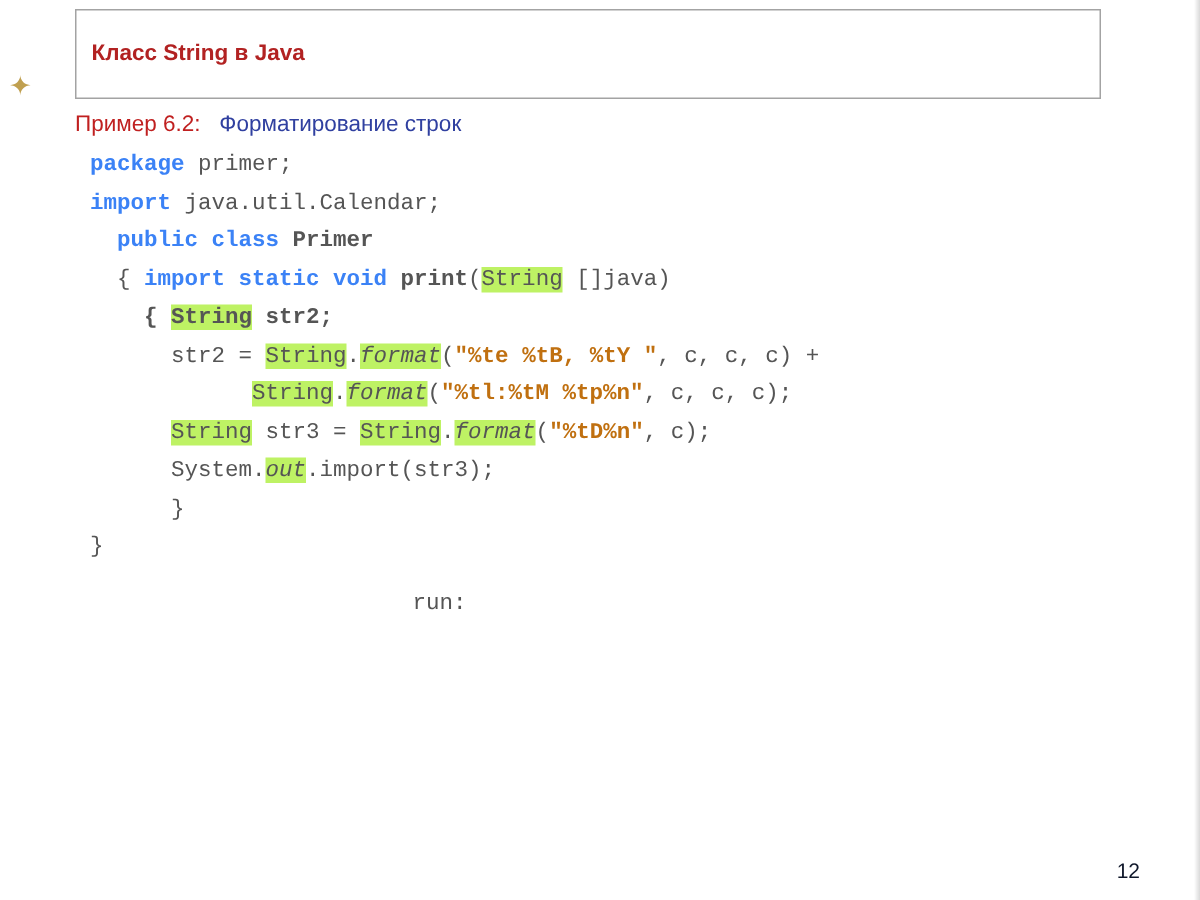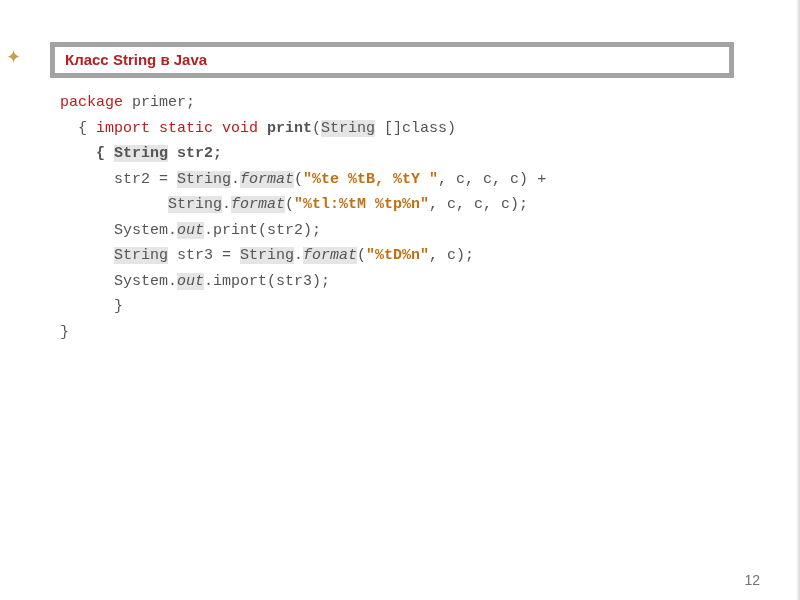--- a/index.html
+++ b/index.html
@@ -11,26 +11,25 @@
     position: relative;
     overflow: hidden;
   }
   .slide {
     width: 100%;
     height: 100%;
     padding: 6px 30px 10px 50px;
     position: relative;
   }
   .header-box {
-    border: 5px solid #a3a3a3;
-    padding: 4px 10px;
+    border: 1px solid #a3a3a3;
+    padding: 20px 10px;
     margin-bottom: 8px;
     display: inline-block;
     width: 95%;
-    margin-top: 36px;
   }
   .header-title {
     color: #b22222;
     font-weight: bold;
     font-size: 15px;
   }
   .bullet-star {
     position: absolute;
     left: 6px;
     top: 46px;
@@ -44,41 +43,41 @@
   .ex-red { color: #c02020; }
   .ex-blue { color: #3040a0; }
   .code-area {
     margin-top: 4px;
     margin-left: 10px;
     font-family: "Courier New", monospace;
     font-size: 15px;
     line-height: 1.7;
     color: #555;
   }
-  .kw { color: #b91c1c; font-weight: normal; }
+  .kw { color: #3b82f6; font-weight: bold; }
   .cls { color: #555; font-weight: bold; }
-  .hl { background: #e5e5e5; }
+  .hl { background: #bef264; }
   .str { color: #c07010; font-weight: bold; }
   .indent1 { padding-left: 18px; }
   .indent2 { padding-left: 36px; font-weight: bold; }
   .indent3 { padding-left: 54px; }
   .indent4 { padding-left: 108px; }
   .output {
     margin-top: 12px;
     margin-left: 225px;
     font-family: "Courier New", monospace;
     font-size: 15px;
     line-height: 1.7;
     color: #555;
   }
   .page-num {
     position: absolute;
     right: 40px;
     bottom: 12px;
-    color: #737373;
+    color: #0f172a;
     font-size: 14px;
   }
   .shadow-edge {
     position: absolute;
     right: 0;
     top: 0;
     width: 4px;
     height: 100%;
     background: linear-gradient(to left, rgba(0,0,0,0.15), transparent);
   }
@@ -87,33 +86,39 @@
 <body>
 
 <div class="slide">
 
   <div class="header-box">
     <span class="header-title">Класс String в Java</span>
   </div>
 
   <span class="bullet-star">✦</span>
 
+  <div class="example-line">
+    <span class="ex-red">Пример 6.2:</span>
+    <span class="ex-blue">&nbsp;&nbsp;<span>Форматирование строк</span></span>
+  </div>
 
   <div class="code-area">
     <div><span class="kw">package</span><span> primer;</span></div>
-    <div class="indent1"><span>{ </span><span class="kw">import static void </span><span class="cls">print</span><span>(</span><span class="hl">String</span><span> []class)</span></div>
+    <div><span class="kw">import</span><span> java.util.Calendar;</span></div>
+    <div class="indent1"><span class="kw">public class </span><span class="cls">Primer</span></div>
+    <div class="indent1"><span>{ </span><span class="kw">import static void </span><span class="cls">print</span><span>(</span><span class="hl">String</span><span> []java)</span></div>
     <div class="indent2"><span>{ </span><span class="hl">String</span><span> str2;</span></div>
     <div class="indent3"><span>str2 = </span><span class="hl">String</span><span>.</span><span class="hl" style="font-style:italic">format</span><span>(</span><span class="str">"%te %tB, %tY "</span><span>, c, c, c) +</span></div>
     <div class="indent4"><span class="hl">String</span><span>.</span><span class="hl" style="font-style:italic">format</span><span>(</span><span class="str">"%tl:%tM %tp%n"</span><span>, c, c, c);</span></div>
-    <div class="indent3"><span>System.</span><span class="hl" style="font-style:italic">out</span><span>.print(str2);</span></div>
     <div class="indent3"><span class="hl">String</span><span> str3 = </span><span class="hl">String</span><span>.</span><span class="hl" style="font-style:italic">format</span><span>(</span><span class="str">"%tD%n"</span><span>, c);</span></div>
     <div class="indent3"><span>System.</span><span class="hl" style="font-style:italic">out</span><span>.import(str3);</span></div>
     <div class="indent3"><span>}</span></div>
     <div><span>}</span></div>
   </div>
 
   <div class="output">
+    <div>run:</div>
   </div>
 
   <div class="page-num">12</div>
 
   <div class="shadow-edge"></div>
 </div>
 
 </body></html>

